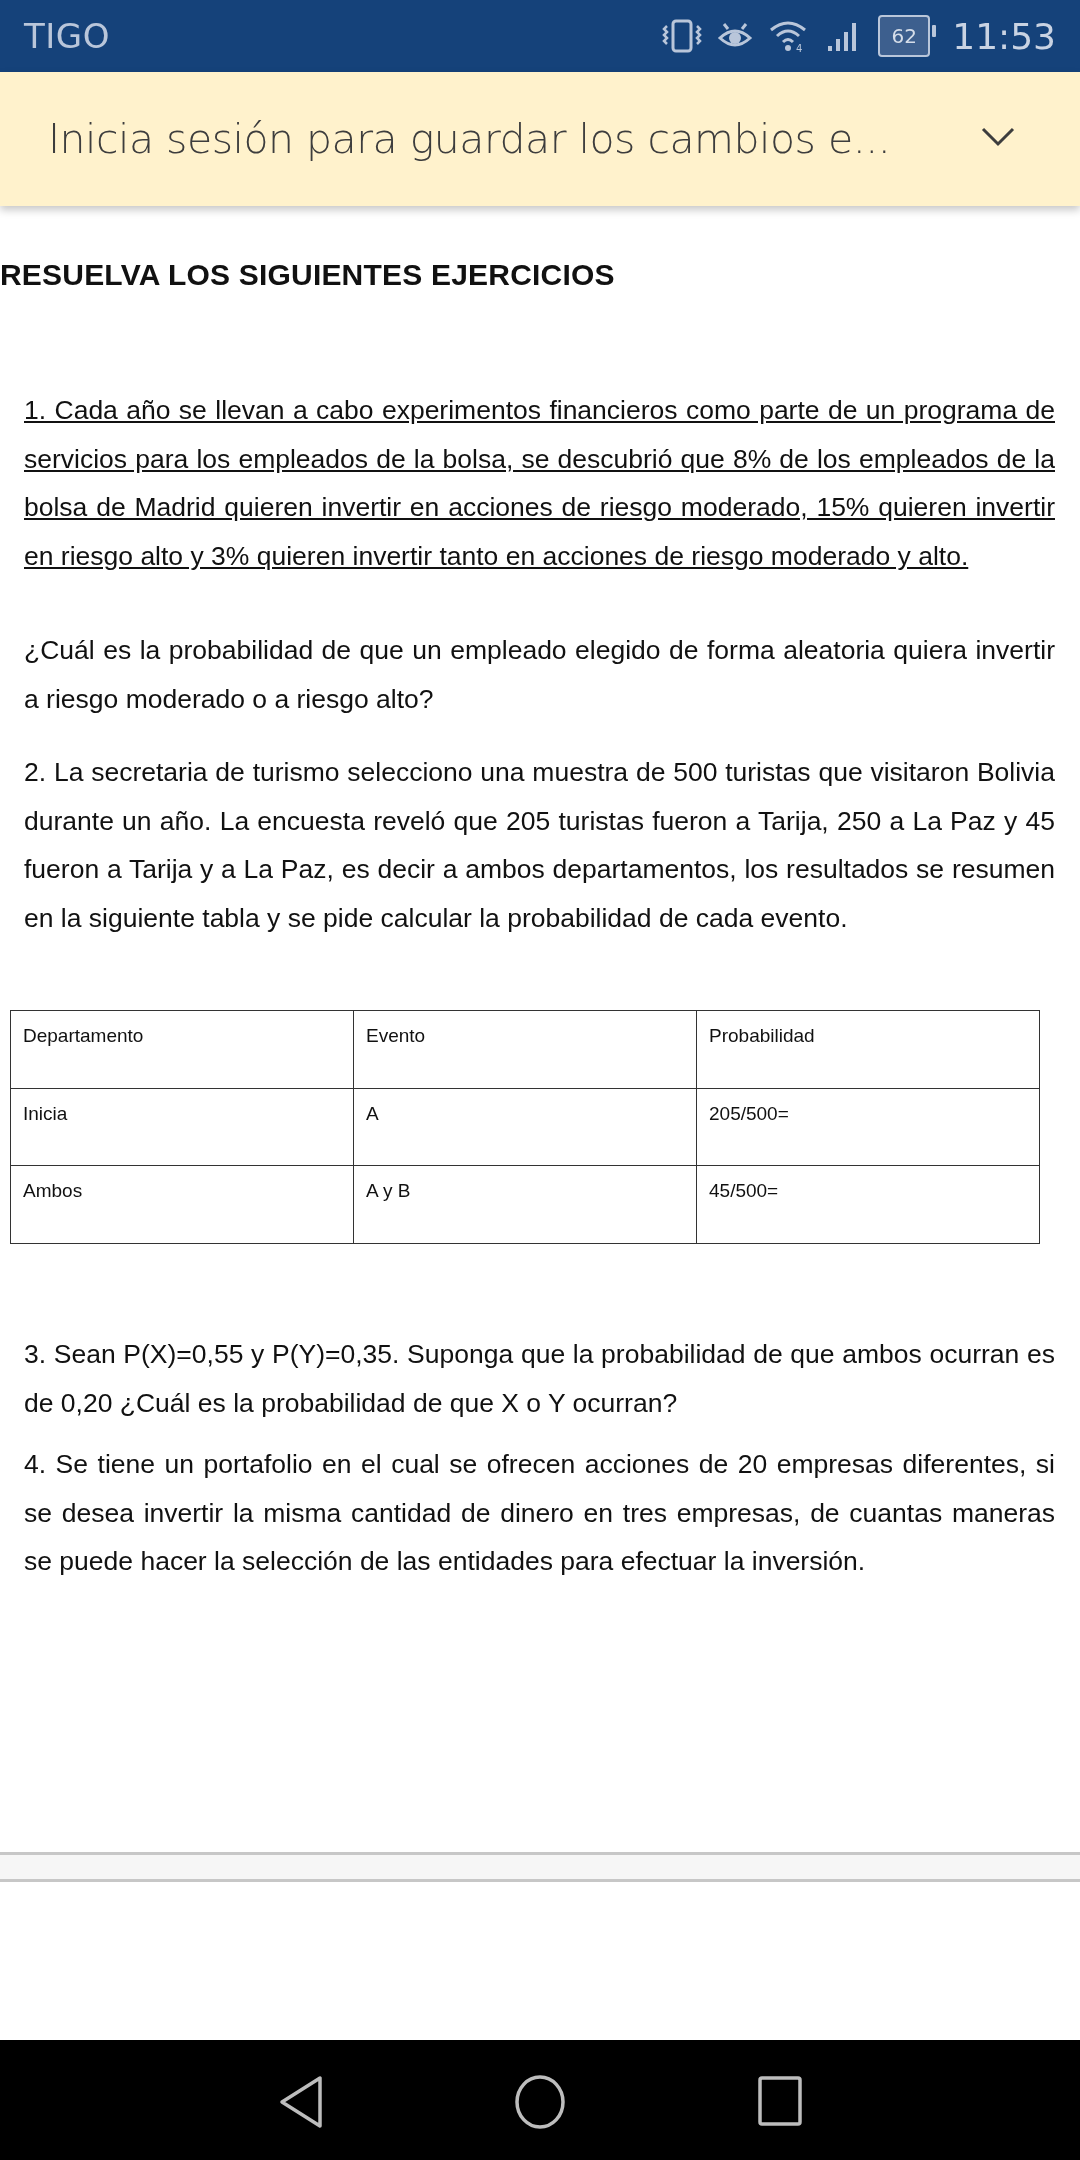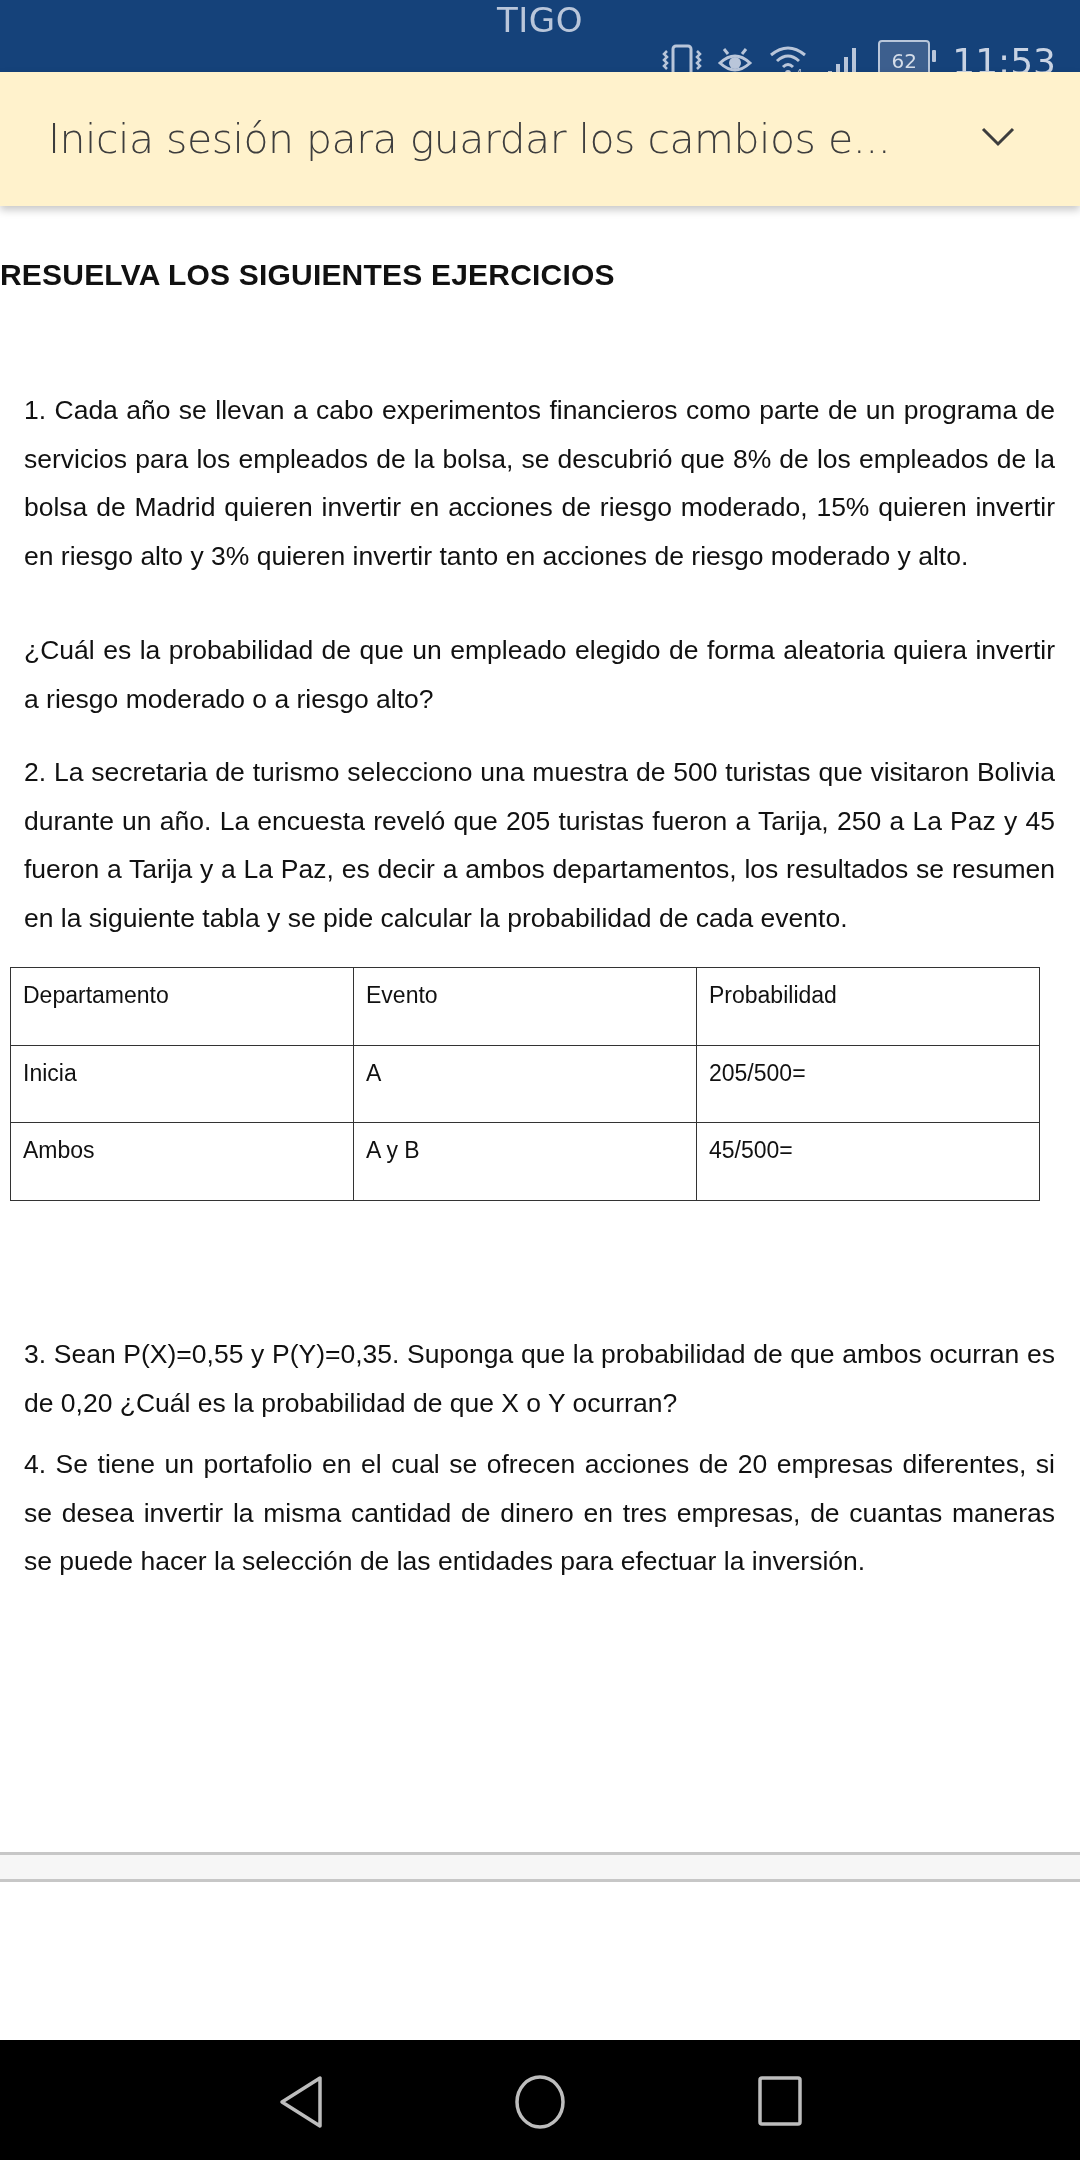--- a/index.html
+++ b/index.html
@@ -4,21 +4,20 @@
 <style>
   * { box-sizing: border-box; margin: 0; padding: 0; }
   html, body { width: 1080px; height: 2160px; overflow: hidden; background: #ffffff; }
   body { position: relative; font-family: "Liberation Sans", sans-serif; color: #111; }
 
   .status-bar {
     position: absolute; top: 0; left: 0; width: 1080px; height: 72px;
     background: #15427a; color: #b9c6da;
     display: flex; align-items: center; padding: 0 24px;
     font-family: "DejaVu Sans", sans-serif;
-    flex-direction: column;
   }
   .carrier { font-size: 34px; letter-spacing: 0.5px; }
   .status-right { margin-left: auto; display: flex; align-items: center; gap: 14px; }
   .status-right svg { display: block; }
   .battery {
     position: relative; width: 52px; height: 42px; border: 2px solid #b9c6da; border-radius: 4px;
     display: flex; align-items: center; justify-content: center; font-size: 20px;
     background: #3d5f8e; color: #d5dde9;
   }
   .battery::after {
@@ -41,29 +40,29 @@
   }
   .cut-title span { display: inline-block; transform: translateY(0px); }
   .main-title {
     position: absolute; top: 52px; width: 1080px; 
     font-weight: bold; font-size: 30px; letter-spacing: 0.2px;
   }
   .para {
     position: absolute; left: 24px; width: 1031px; font-size: 26.5px; line-height: 48.5px;
     text-align: justify; color: #111;
   }
-  .p1 { top: 180px; }
+  .p1 { top: 180px; text-decoration: underline; }
   .q1 { top: 420px; }
   .p2 { top: 542px; }
   .p3 { top: 1124px; }
   .p4 { top: 1234px; }
 
   .prob-table {
-    position: absolute; top: 761px; left: 10px; width: 1030px; border-collapse: collapse;
-    font-size: 23px;
+    position: absolute; top: 804px; left: 10px; width: 1030px; border-collapse: collapse;
+    font-size: 19px;
   }
   .prob-table td {
     border: 1.5px solid #333; height: 77.5px; vertical-align: top; padding: 14px 12px 0 12px;
     width: 33.33%;
   }
 
   .footer-bar {
     position: absolute; top: 1852px; left: 0; width: 1080px; height: 30px;
     background: #f6f6f6; border-top: 3px solid #c7c7c7; border-bottom: 3px solid #c7c7c7;
   }

